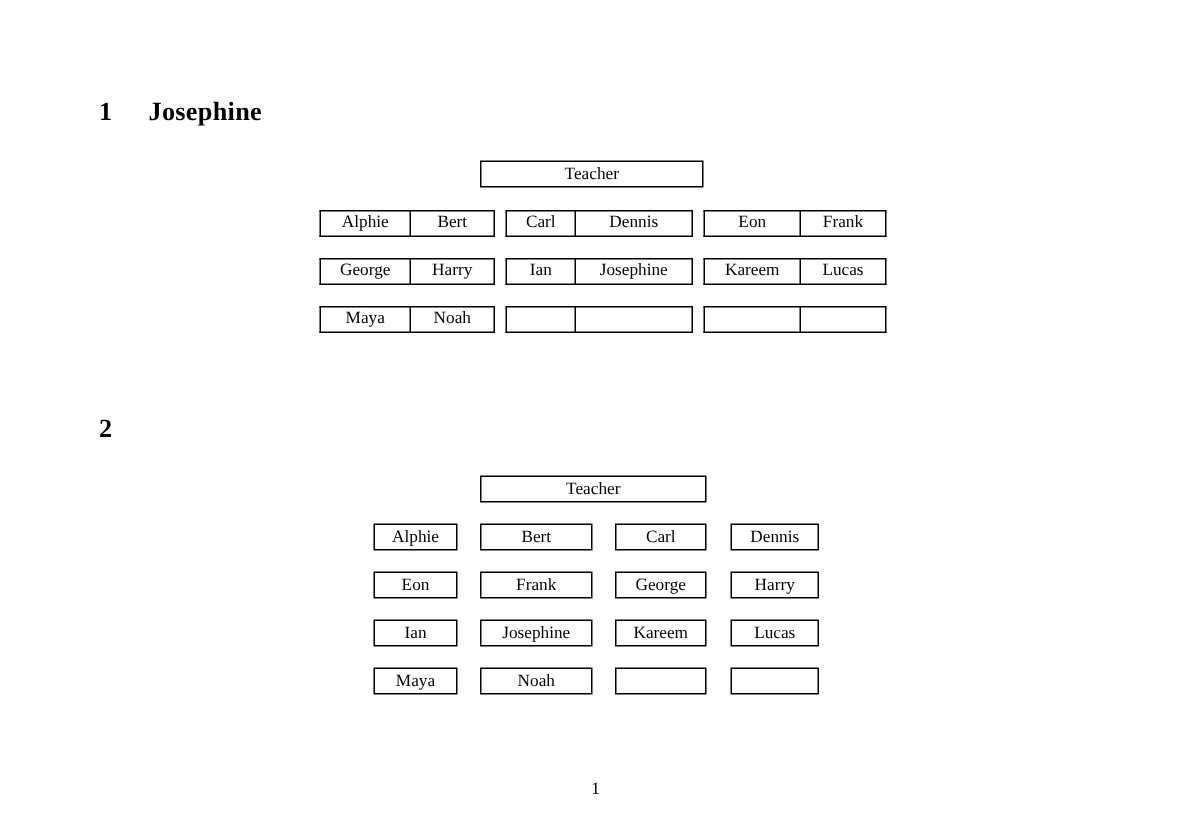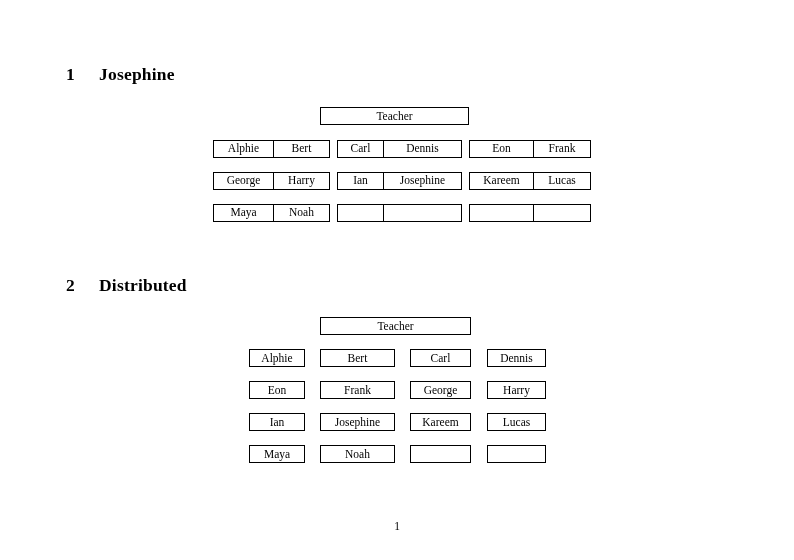--- a/index.html
+++ b/index.html
@@ -213,21 +213,20 @@
     <tbody>
         <tr>
       <td class="c1"></td>
       <td class="c2"></td>
     </tr>
   </tbody>
     </table>
 
   <div class="section-heading" id="heading-distributed">
     <span class="sec-num">2</span>
-    <span class="sec-title">Distributed</span>
   </div>
 
   <div class="teacher-box" id="teacher-distributed">
     <span>Teacher</span>
   </div>
 
   <div class="dist-cell dist-col1 dist-row1">Alphie</div>
   <div class="dist-cell dist-col2 dist-row1">Bert</div>
   <div class="dist-cell dist-col3 dist-row1">Carl</div>
   <div class="dist-cell dist-col4 dist-row1">Dennis</div>

